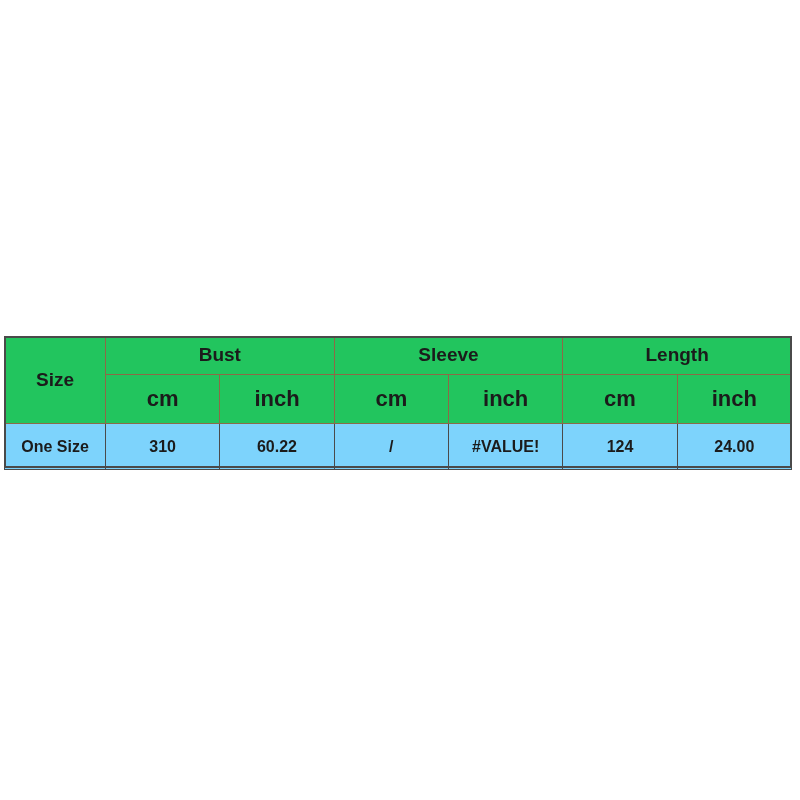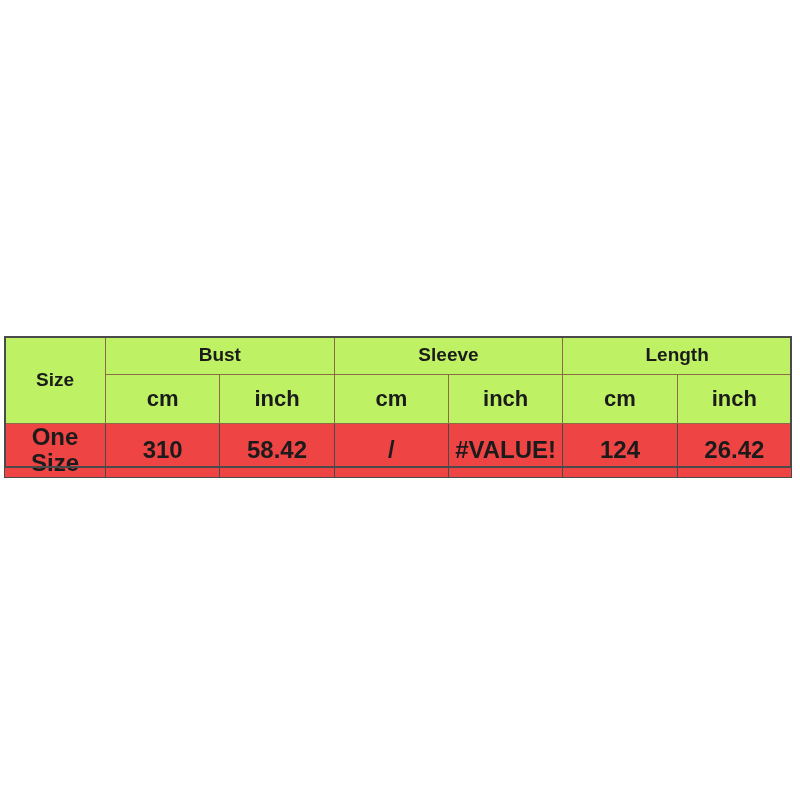--- a/index.html
+++ b/index.html
@@ -34,34 +34,34 @@
     text-align: center;
     vertical-align: middle;
     font-weight: bold;
     color: #1b1b1b;
     padding: 0;
     line-height: 1.1;
   }
 
   
   .hd {
-    background: #bef264;
+    background: #22c55e;
   }
 
   
   tr.row-group td { height: 37px; font-size: 19px; }
 
   
   tr.row-units td { height: 48px; font-size: 22px; }
 
   
   tr.row-data td {
     height: 45px;
-    font-size: 24px;
-    background: #ef4444;
+    font-size: 16px;
+    background: #7dd3fc;
     border-color: #4a4a4a;
   }
 
   
   td.size-head {
     font-size: 19px;
     vertical-align: middle;
   }
 
   
@@ -106,22 +106,22 @@
         <td class="hd c-binch">inch</td>
         <td class="hd c-scm">cm</td>
         <td class="hd c-sinch">inch</td>
         <td class="hd c-lcm">cm</td>
         <td class="hd c-linch">inch</td>
       </tr>
 
       <tr class="row-data">
         <td>One Size</td>
         <td>310</td>
-        <td>58.42</td>
+        <td>60.22</td>
         <td>/</td>
         <td>#VALUE!</td>
         <td>124</td>
-        <td>26.42</td>
+        <td>24.00</td>
       </tr>
     </tbody>
   </table>
   <div class="outer-frame"></div>
 </div>
 
 </body></html>

